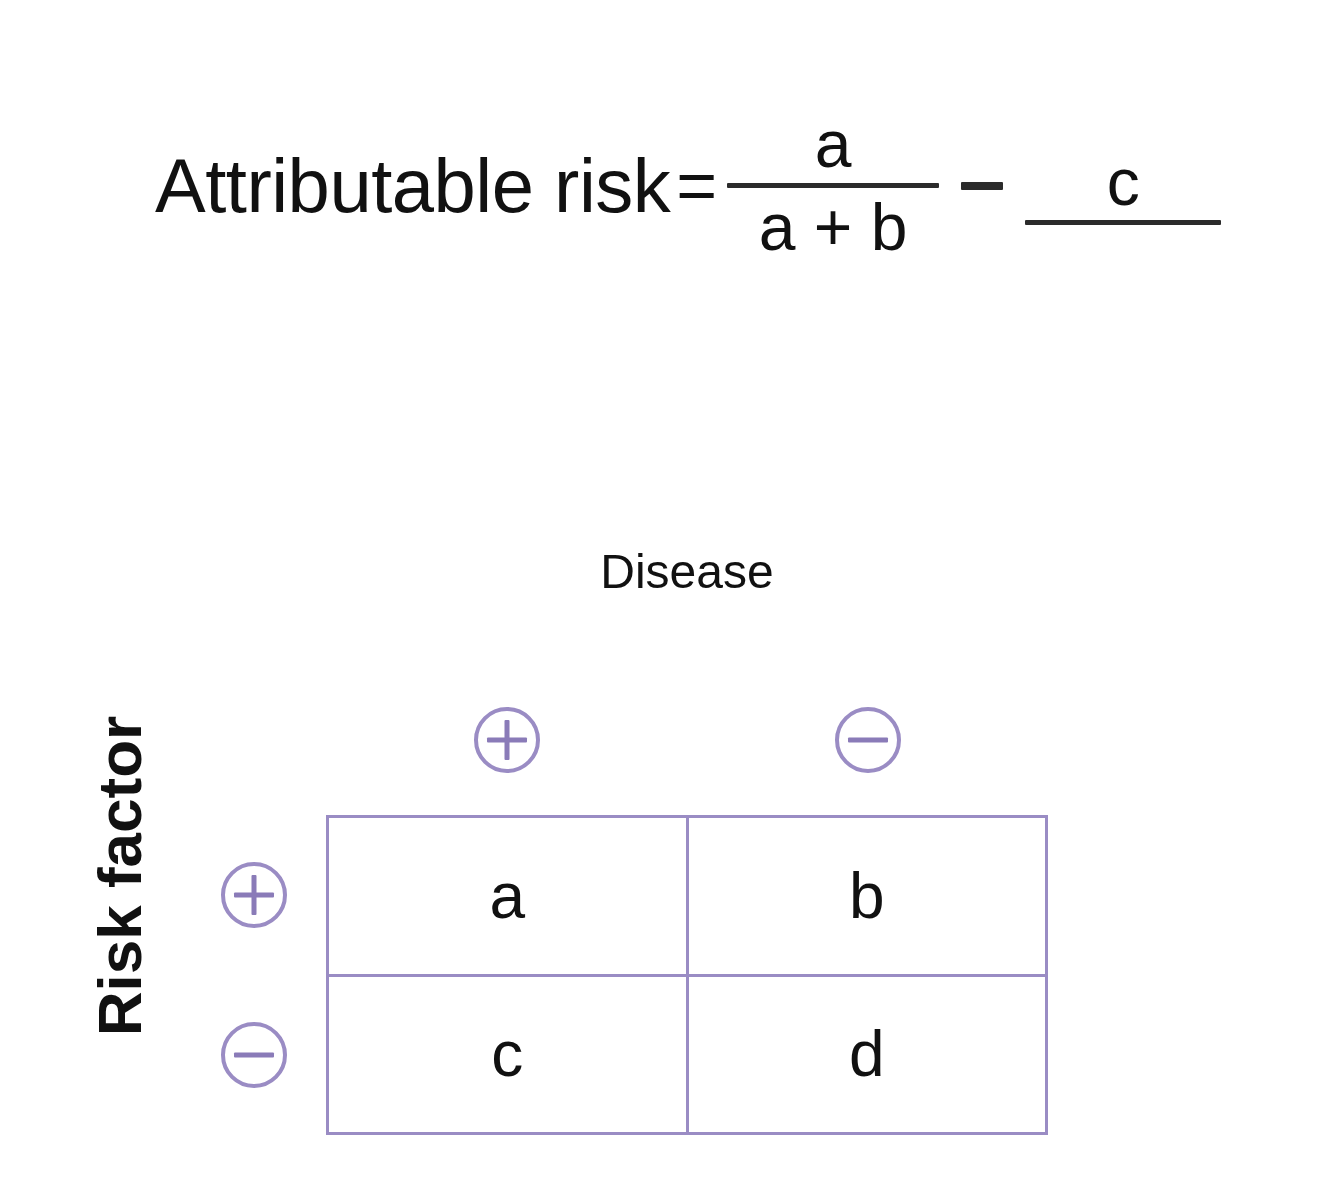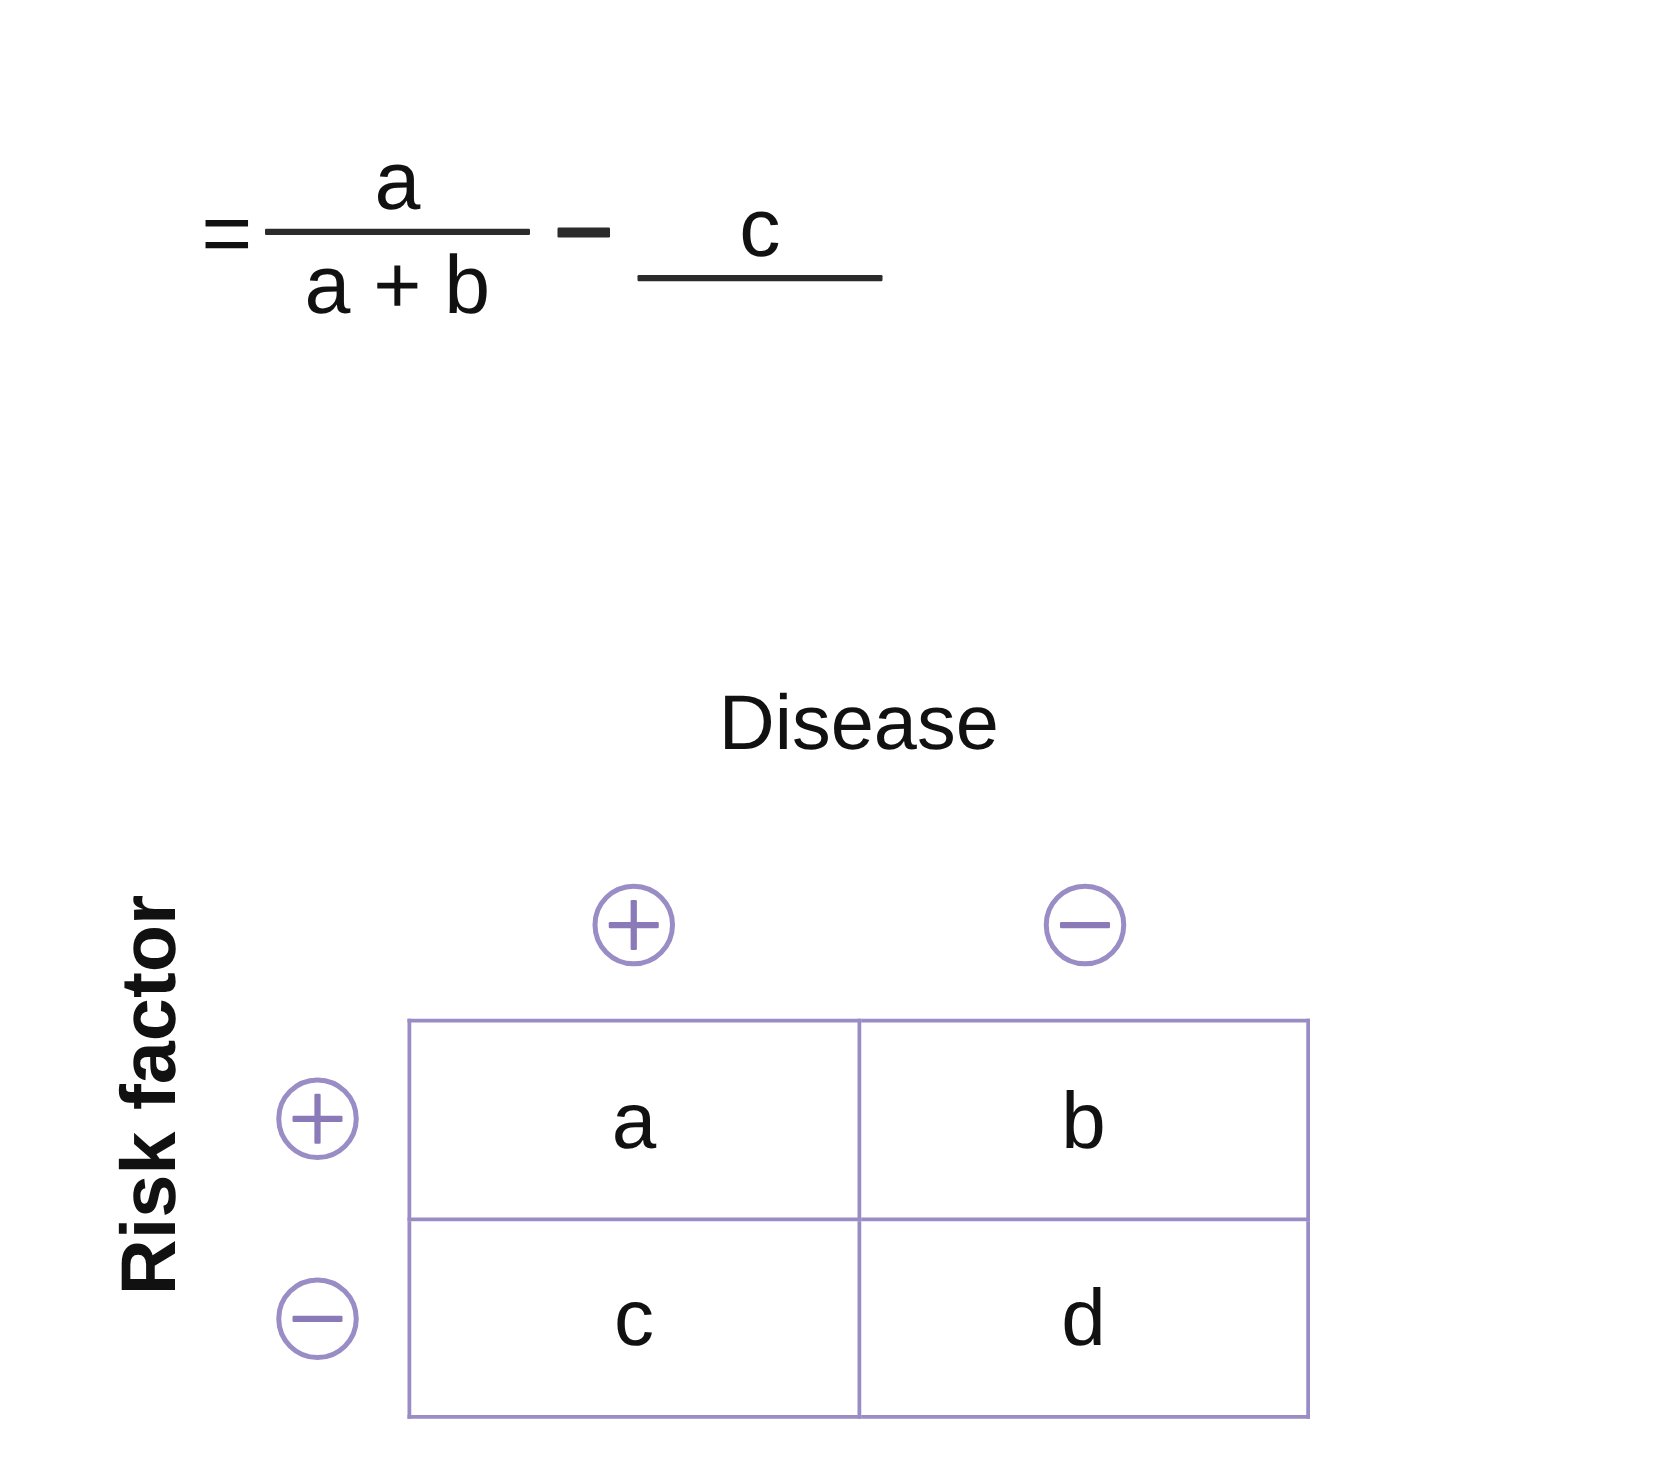--- a/index.html
+++ b/index.html
@@ -78,21 +78,21 @@
     border-radius: 1px;
   }
 
   
   #disease-title {
     position: absolute;
     left: 326px;
     top: 548px;
     width: 722px;
     text-align: center;
-    font-size: 62px;
+    font-size: 48px;
     font-weight: 400;
     color: #111111;
     line-height: 1;
   }
 
   .col-marks {
     position: absolute;
     top: 707px;
     left: 326px;
     width: 722px;
@@ -184,20 +184,21 @@
     font-size: 64px;
     color: #111111;
     background: #ffffff;
     padding: 0;
   }
 </style>
 </head>
 <body>
 
 <div id="formula">
+  <span class="formula-label">Attributable risk</span>
   <span class="equals-sign">=</span>
 
   <span class="fraction" id="frac-left">
     <span class="numerator">a</span>
     <span class="bar"></span>
     <span class="denominator">a + b</span>
   </span>
 
   <span class="minus-operator"></span>
 

